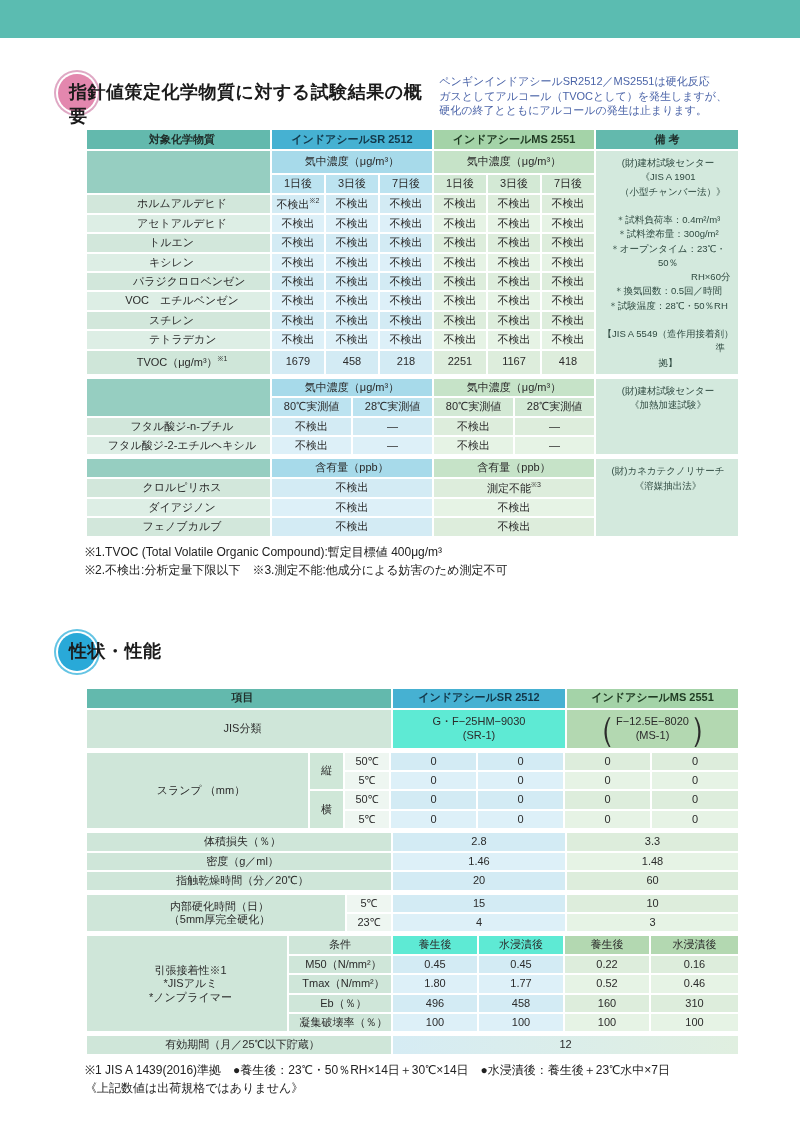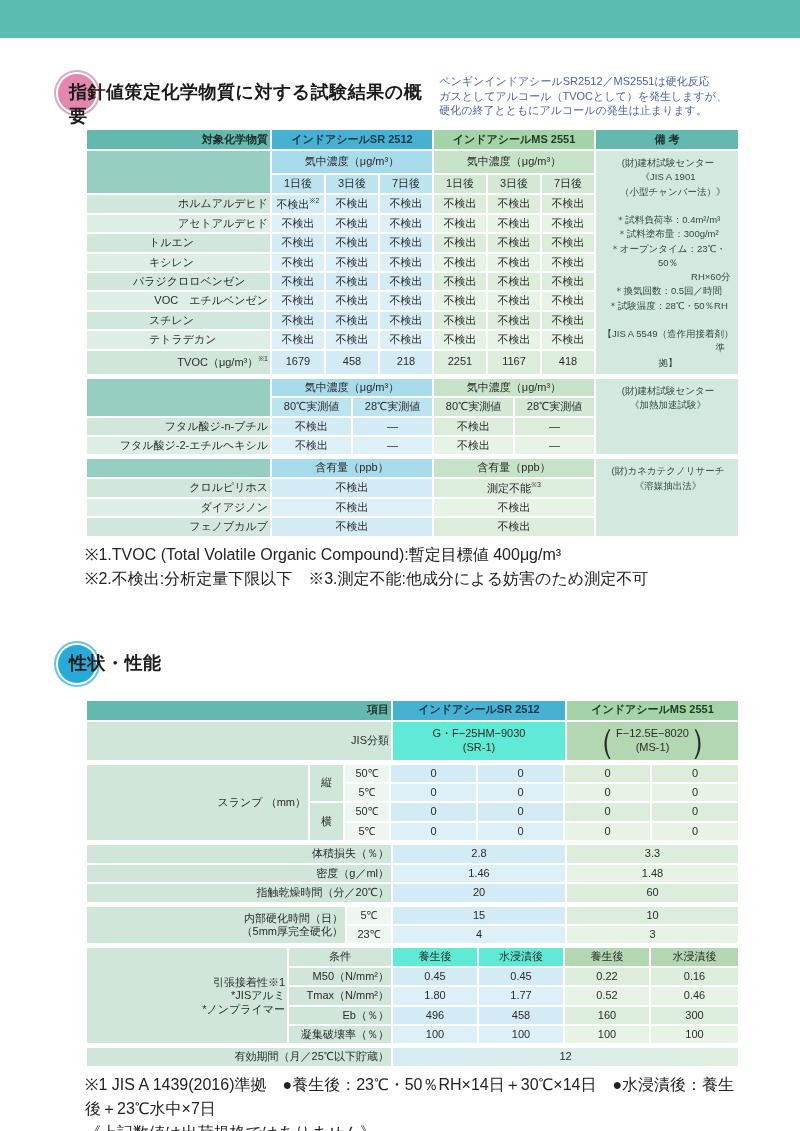--- a/index.html
+++ b/index.html
@@ -14,21 +14,21 @@
   .headrow { display:flex; justify-content:space-between; align-items:flex-start; margin-left:-27px; margin-bottom:8px; }
   .titlewrap { position:relative; height:48px; }
   .circle { position:absolute; left:0; top:2px; width:38px; height:38px; border-radius:50%; }
   .circle.pink { background:#e387ae; box-shadow:0 0 0 2px #fff, 0 0 0 4px #dfa8c4; }
   .circle.blue { background:#29a9d8; box-shadow:0 0 0 2px #fff, 0 0 0 4px #64c4e4; }
   .h-title { position:relative; z-index:2; font-size:18px; font-weight:700; color:#1b1b1b; padding-left:11px; padding-top:8px; letter-spacing:0.5px; }
   .note { width:302px; font-size:11px; line-height:1.32; color:#4b64a8; white-space:pre-line; padding-top:2px; }
 
   table { border-collapse:separate; border-spacing:2px; table-layout:fixed; width:655px; }
   td { font-size:11px; text-align:center; vertical-align:middle; padding:2px 2px; line-height:1.22; color:#2b2b2b; overflow:hidden; }
-  .lft { text-align:right; padding-left:9px; }
+  .lft { text-align:center; padding-left:9px; }
   .ind { text-align:left; padding-left:62px; }
 
   .c-hdr  { background:#63b9ad; font-weight:700; color:#20302c; height:19px; }
   .c-sr   { background:#46b1d2; font-weight:600; color:#13384a; }
   .c-ms   { background:#a4d3a8; font-weight:600; color:#1f3a22;margin-left:17px; }
   .c-merge{ background:#96cec1; }
   .sr-mid { background:#a7daea; }
   .ms-mid { background:#c6e3c8; }
   .sr-sub { background:#bce3f0; height:17px; }
   .ms-sub { background:#d3e9d5; height:17px; }
@@ -45,21 +45,21 @@
   .temp   { background:#eef6f1; }
   .remarks{ background:#d3e9dd; vertical-align:top; text-align:center; font-size:9.5px; line-height:1.5; padding:5px 4px 4px 6px; white-space:pre-line; color:#2f4a41; }
   .pre    { white-space:pre-line; }
   sup { font-size:7px; vertical-align:super; }
 
   .jisrow td { height:38px; }
   .jis-paren { display:inline-flex; align-items:center; justify-content:center; gap:1px; }
   .bigparen { font-size:30px; font-weight:300; line-height:1; transform:scaleY(1.15); }
   .valid-cell { background:linear-gradient(90deg,#d6ecf4,#e0efe0); }
 
-  .foot { font-size:16px; line-height:1.5; margin-top:5px; white-space:pre-line; color:#222; }
+  .foot { font-size:12px; line-height:1.5; margin-top:5px; white-space:pre-line; color:#222; }
   .tgap { margin-top:1px; }
 </style>
 </head>
 <body>
 
 <div class="page">
   <div class="band"></div>
 
   <div class="sec sec1">
     <div class="headrow">
@@ -442,21 +442,21 @@
         <td class="sr-b">1.80</td>
         <td class="sr-b">1.77</td>
         <td class="ms-b">0.52</td>
         <td class="ms-b">0.46</td>
       </tr>
       <tr>
         <td class="lab-s lft">Eb（％）</td>
         <td class="sr-a">496</td>
         <td class="sr-a">458</td>
         <td class="ms-a">160</td>
-        <td class="ms-a">300</td>
+        <td class="ms-a">310</td>
       </tr>
       <tr>
         <td class="lab-s lft">凝集破壊率（％）</td>
         <td class="sr-b">100</td>
         <td class="sr-b">100</td>
         <td class="ms-b">100</td>
         <td class="ms-b">100</td>
       </tr>
     </tbody>
       </table>

